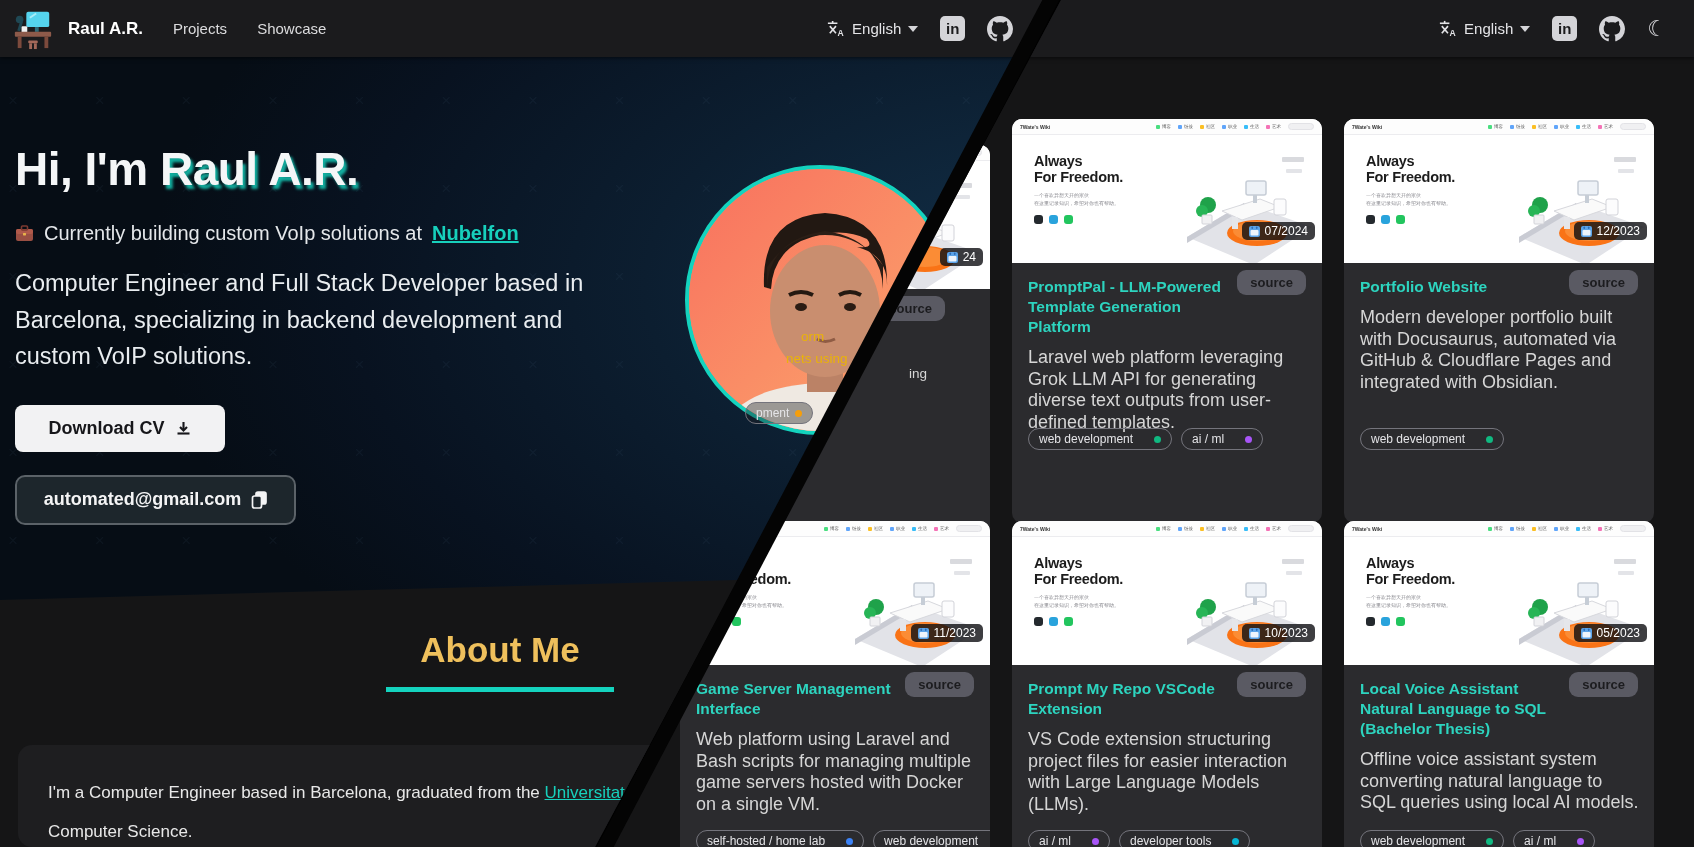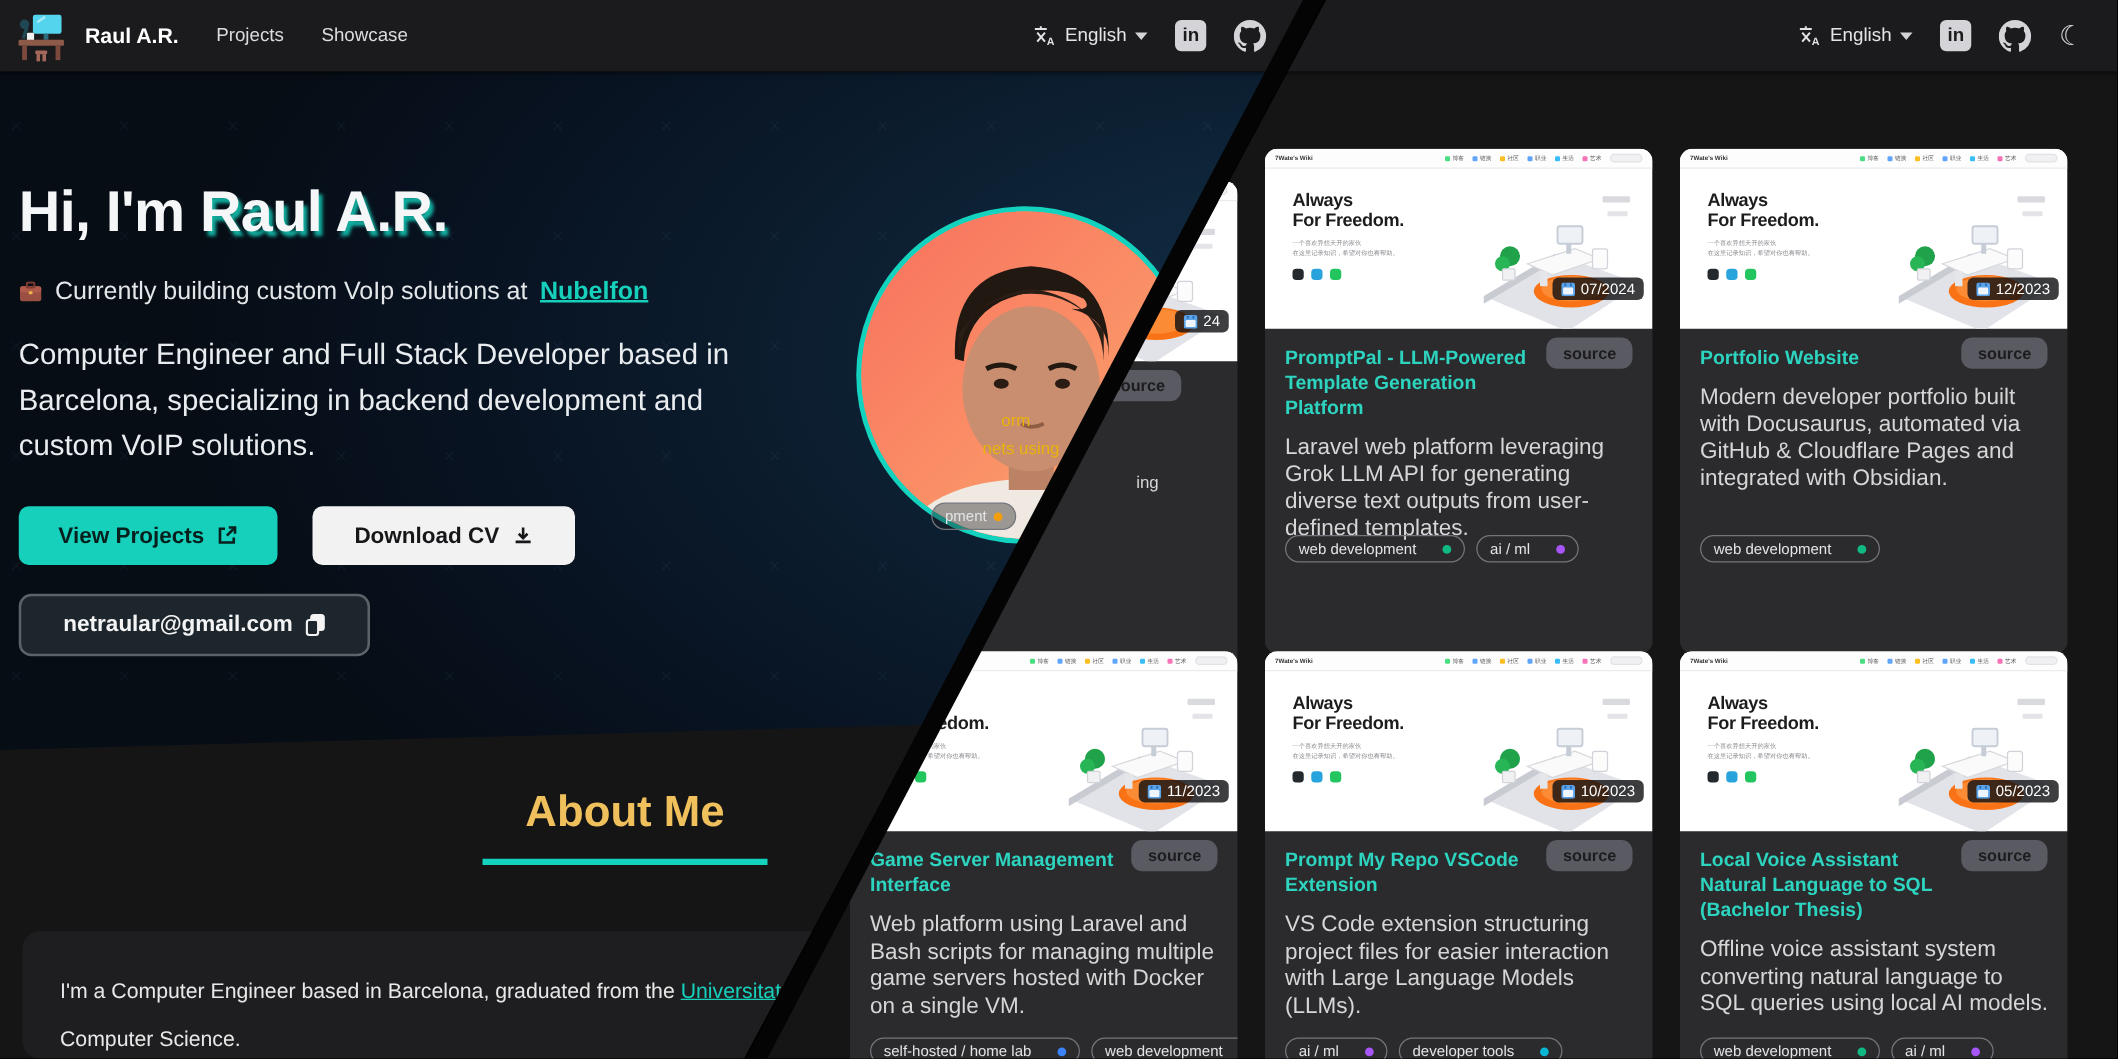--- a/index.html
+++ b/index.html
@@ -76,21 +76,21 @@
   .src-pill { position:absolute; top:7px; right:16px; background:#5a5a63; color:#1c1c1f; font-weight:bold;
     font-size:13px; border-radius:9px; padding:5px 13px; cursor:pointer; }
   .card-title { color:#2dd4bf; font-weight:bold; font-size:15.5px; line-height:20px; width:206px; cursor:pointer; }
   .card-desc { margin-top:10px; font-size:18px; line-height:21.5px; color:#d6d6d6; width:280px; }
   .tags { position:absolute; left:16px; bottom:27px; display:flex; gap:9px; }
   .tag { border:1px solid #74747c; border-radius:999px; padding:3px 10px; font-size:12px; color:#e4e4e7;
     display:flex; align-items:center; gap:21px; white-space:nowrap; cursor:pointer; }
   .dot { width:7px; height:7px; border-radius:50%; display:inline-block; }
   
   #card-partial .src-pill { right:45px; }
-  #card-partial .frag-ing { position:absolute; top:89px; right:63px; font-size:13.5px; color:#d6d6d6; }
+  #card-partial .frag-ing { position:absolute; top:77px; right:63px; font-size:13.5px; color:#d6d6d6; }
 
   
   .t-nav { position:absolute; top:0; left:0; right:0; height:16px; background:#fdfdfd;
     border-bottom:1px solid #ececef; display:flex; align-items:center; padding:0 8px; gap:4px; }
   .t-brand { font-size:5px; color:#333; font-weight:bold; margin-right:auto; }
   .t-links { display:flex; gap:7px; align-items:center; }
   .t-item { display:flex; align-items:center; gap:2px; font-size:4.5px; color:#555; }
   .t-ico { width:4px; height:4px; border-radius:1px; display:inline-block; }
   .t-search { width:26px; height:7px; border-radius:4px; background:#f0f0f2; border:1px solid #e2e2e6; }
   .t-hero { position:absolute; top:16px; left:0; right:0; bottom:0; display:flex; }
@@ -190,43 +190,33 @@
               <rect x="1" y="4" width="17" height="5" rx="2" fill="#b05a4b"></rect>
               <rect x="6.5" y="1" width="6" height="4" rx="1" fill="none" stroke="#7c3a31" stroke-width="1.6"></rect>
               <rect x="8" y="8" width="3" height="2.4" rx=".6" fill="#e8b34a"></rect>
             </svg>
           </span>
           <span>Currently building custom VoIp solutions at</span>
           <a>Nubelfon</a>
         </div>
         <div id="hero-desc">Computer Engineer and Full Stack Developer based in Barcelona, specializing in backend development and custom VoIP solutions.</div>
         <div class="btn-row">
-          <button class="btn" id="btn-view">
-            <span>View Projects</span>
-            <span>
-              <svg width="17" height="17" viewBox="0 0 17 17" fill="none" stroke="#07201d" stroke-width="2.1">
-                <path d="M7 3 H3 V14 H14 V10"></path>
-                  <path d="M10 2 H15 V7"></path>
-                  <path d="M15 2 L8.5 8.5"></path>
-              </svg>
-            </span>
-          </button>
           <button class="btn" id="btn-cv">
             <span>Download CV</span>
             <span>
               <svg width="17" height="17" viewBox="0 0 17 17" fill="none" stroke="#17171a" stroke-width="2.1">
                 <path d="M8.5 2 V9.5"></path>
                   <path d="M5 7 L8.5 10.5 L12 7"></path>
                   <path d="M2.5 13.5 H14.5"></path>
               </svg>
             </span>
           </button>
         </div>
         <div id="email-box">
-          <span>netraular@gmail.com</span>
+          <span>automated@gmail.com</span>
           <span>
             <svg width="16" height="18" viewBox="0 0 16 18" fill="none" stroke="#f4f4f5" stroke-width="1.7">
               <rect x="5" y="1" width="10" height="12" rx="2" fill="#f4f4f5"></rect>
               <rect x="1.5" y="5" width="9" height="12" rx="2" fill="#1d262c"></rect>
             </svg>
           </span>
         </div>
       </div>
     </div>
 

